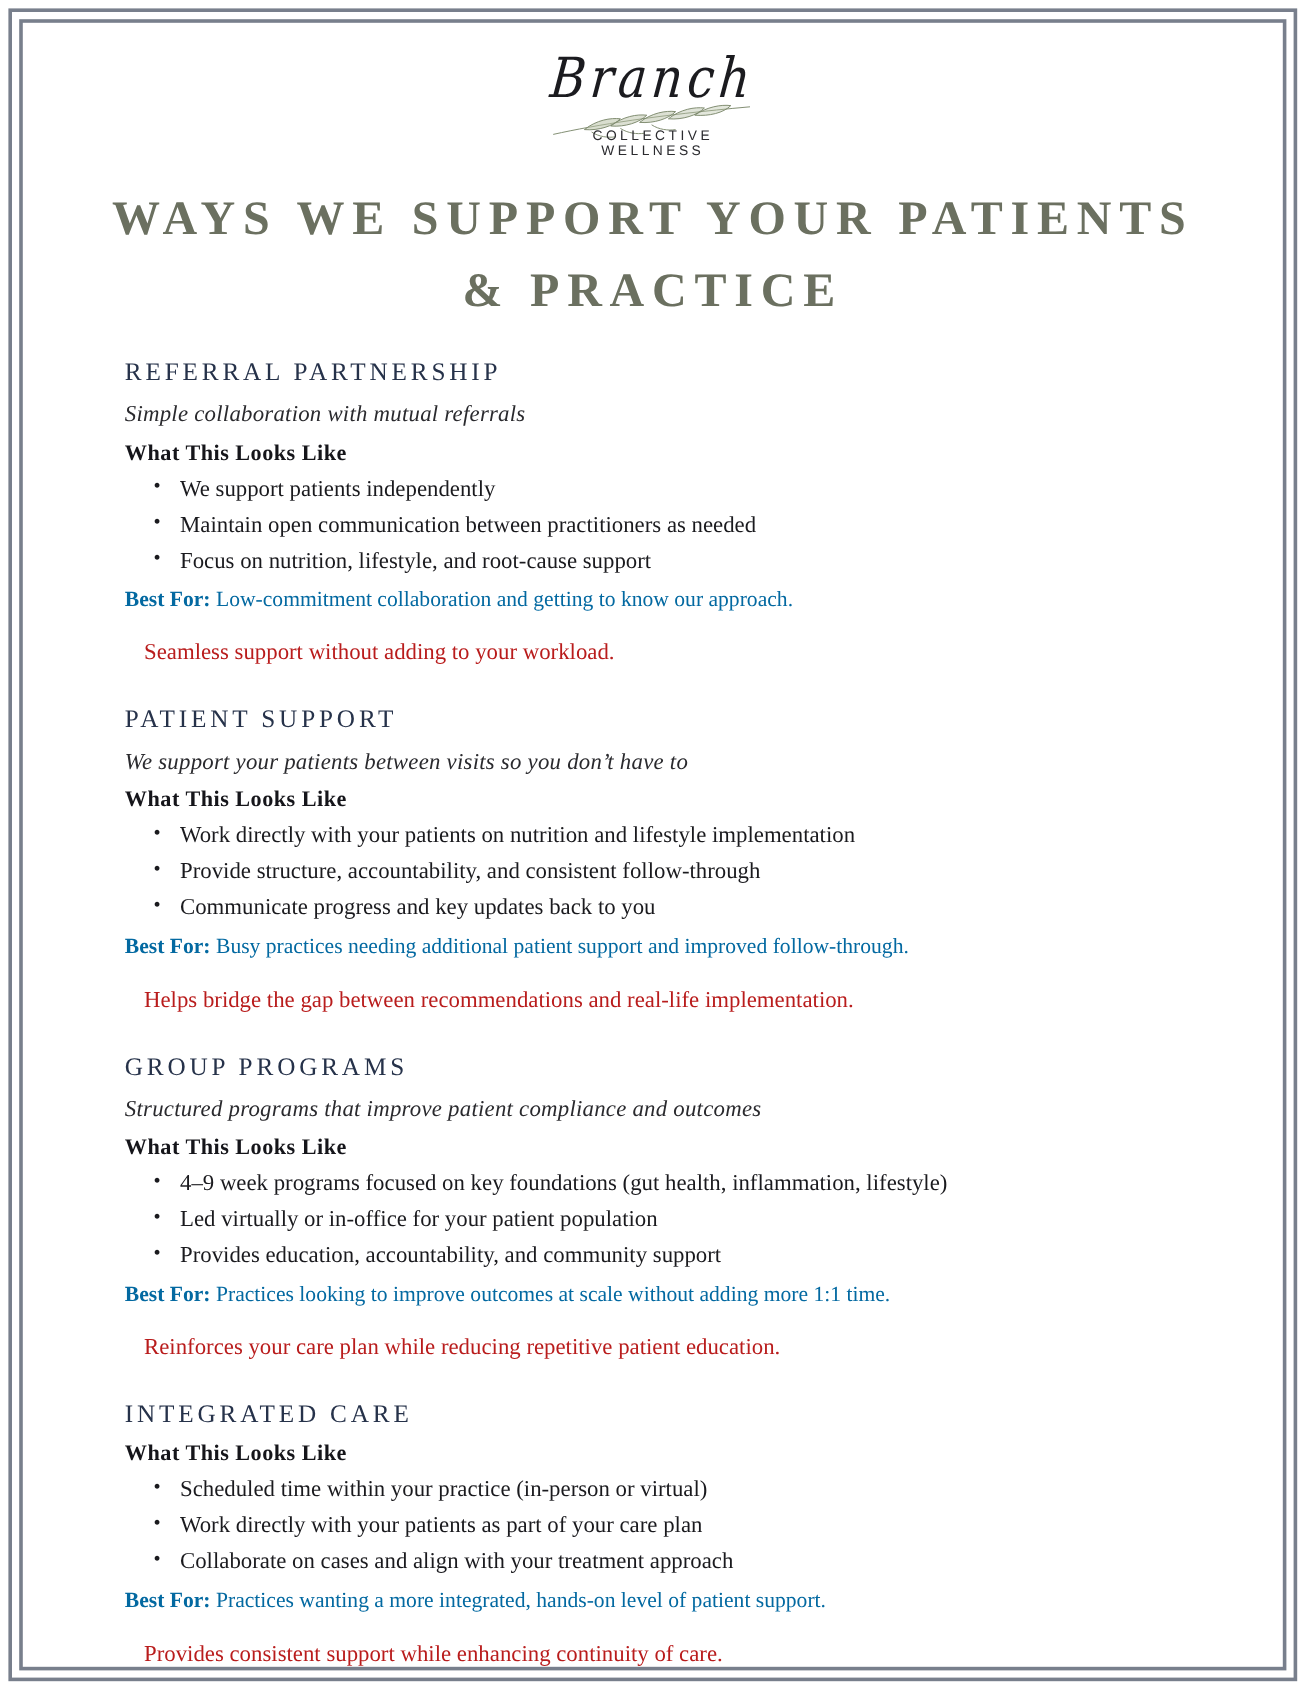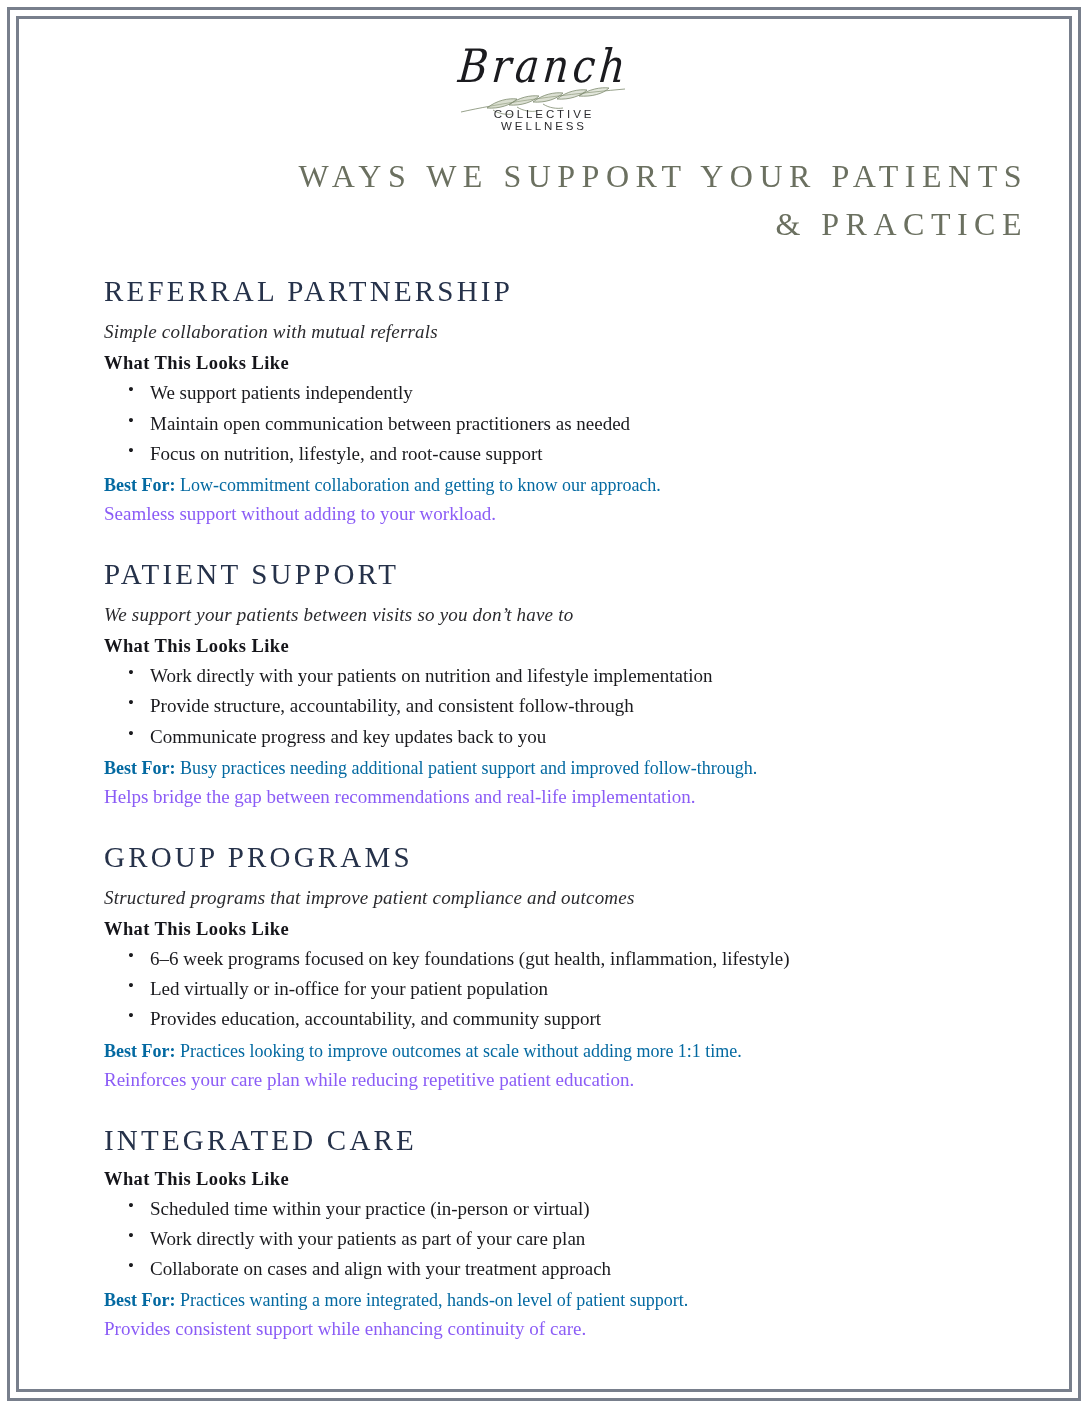--- a/index.html
+++ b/index.html
@@ -89,25 +89,25 @@
     bottom: 2px;
     font-family: "Liberation Sans", sans-serif;
     font-size: 11.5px;
     letter-spacing: 2.9px;
     color: #2b2b2f;
     font-weight: 400;
   }
 
   
   .doc-title {
-    text-align: right;
+    text-align: center;
     color: #6b7060;
     font-family: "Liberation Serif", "DejaVu Serif", serif;
-    font-weight: 400;
-    font-size: 32px;
+    font-weight: 700;
+    font-size: 40px;
     letter-spacing: 6.5px;
     line-height: 1.5;
     margin: 18px 0 26px 0;
   }
   .doc-title .line2 {
     display: block;
   }
 
   
   .sections {
@@ -116,21 +116,21 @@
   }
   .section {
     margin-bottom: 28px;
   }
   .section:last-child { margin-bottom: 0; }
 
   .section-heading {
     color: #26324a;
     font-family: "Liberation Serif", "DejaVu Serif", serif;
     font-weight: 400;
-    font-size: 29px;
+    font-size: 21px;
     letter-spacing: 3.2px;
     line-height: 1.2;
     margin: 0 0 11px 0;
   }
   .section-subtitle {
     font-style: italic;
     font-size: 19px;
     color: #2a2a2e;
     letter-spacing: 0.2px;
     margin: 0 0 9px 0;
@@ -167,23 +167,23 @@
     font-size: 18px;
     color: #0369a1;
     line-height: 1.58;
     margin: 2px 0 0 0;
   }
   .best-for .bf-label {
     font-weight: bold;
   }
   .tagline {
     font-size: 19px;
-    color: #8b5cf6;
+    color: #b91c1c;
     line-height: 1.58;
-    margin: 0;
+    margin: 16px;
   }
 </style>
 </head>
 <body>
 
 <div class="page">
 
   <div class="frame-outer"></div>
   <div class="frame-inner"></div>
 
@@ -240,21 +240,21 @@
         </ul>
         <p class="best-for"><span class="bf-label">Best For:</span> <span>Busy practices needing additional patient support and improved follow-through.</span></p>
         <p class="tagline">Helps bridge the gap between recommendations and real-life implementation.</p>
       </div>
 
       <div class="section">
         <h2 class="section-heading">GROUP PROGRAMS</h2>
         <p class="section-subtitle">Structured programs that improve patient compliance and outcomes</p>
         <p class="looks-like">What This Looks Like</p>
         <ul class="bullets">
-          <li>6–6 week programs focused on key foundations (gut health, inflammation, lifestyle)</li>
+          <li>4–9 week programs focused on key foundations (gut health, inflammation, lifestyle)</li>
           <li>Led virtually or in-office for your patient population</li>
           <li>Provides education, accountability, and community support</li>
         </ul>
         <p class="best-for"><span class="bf-label">Best For:</span> <span>Practices looking to improve outcomes at scale without adding more 1:1 time.</span></p>
         <p class="tagline">Reinforces your care plan while reducing repetitive patient education.</p>
       </div>
 
       <div class="section">
         <h2 class="section-heading">INTEGRATED CARE</h2>
         <p class="looks-like">What This Looks Like</p>

